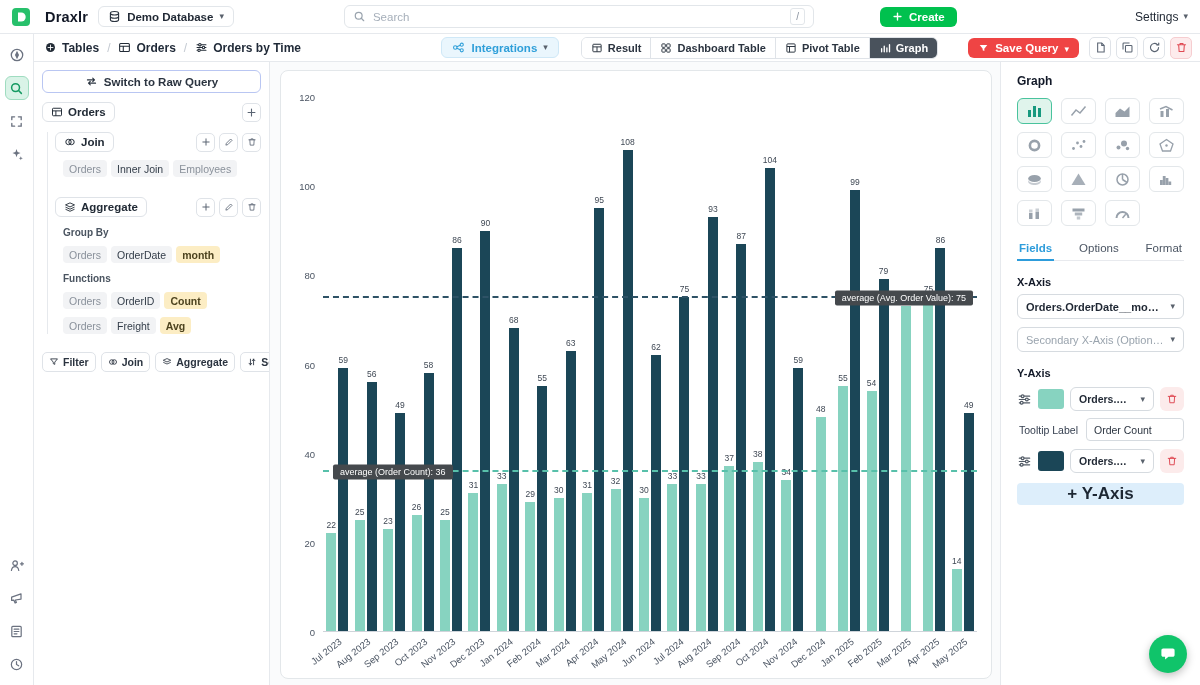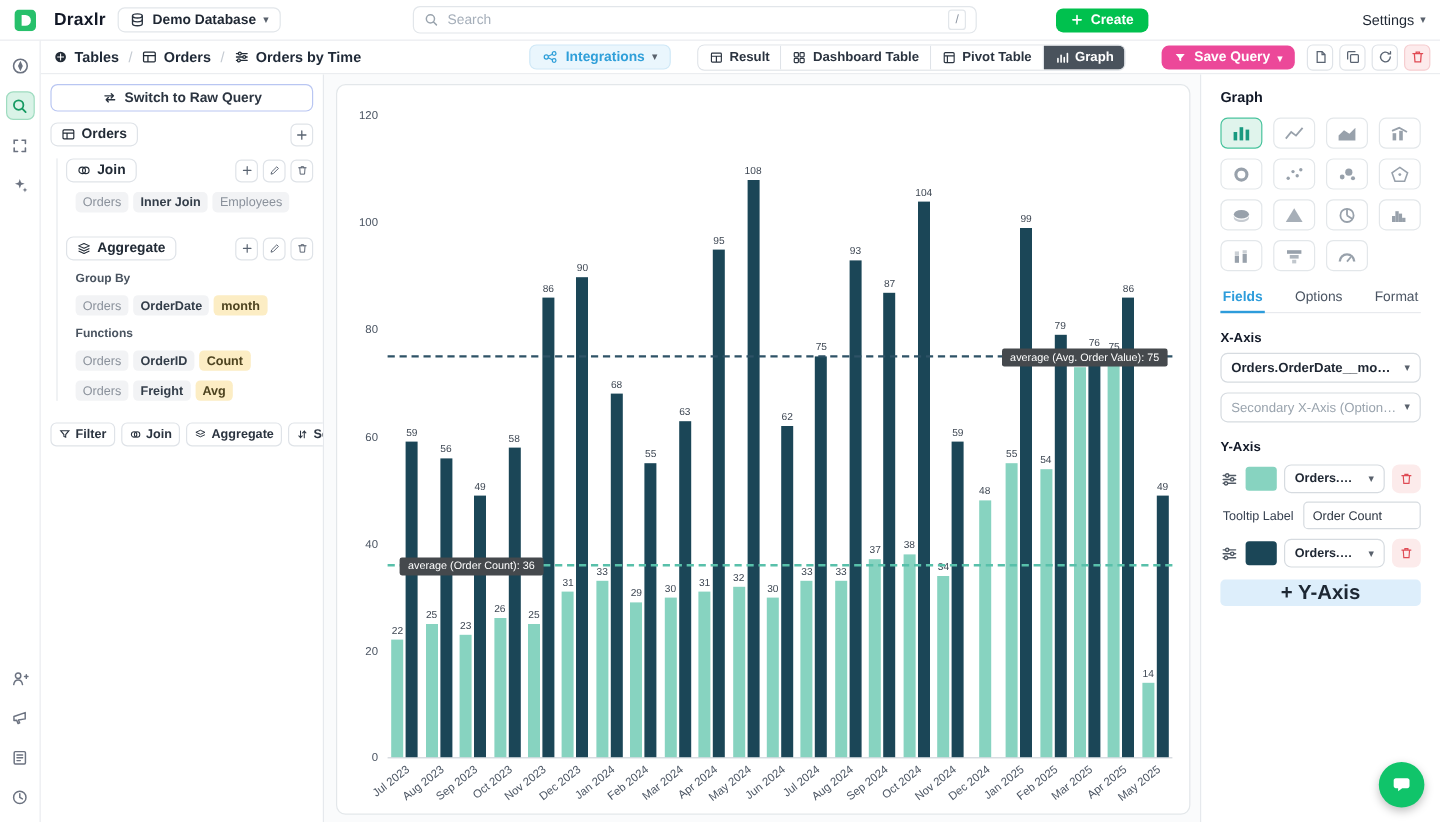--- a/index.html
+++ b/index.html
@@ -34,40 +34,40 @@
 .row2{height:28px;flex:0 0 28px;display:flex;align-items:center;border-bottom:1px solid #e6e9ed;background:#fff;padding:0 8px 0 10px}
 .breadcrumbs{display:flex;align-items:center;gap:8px;font-weight:bold;font-size:12px;color:#1f2937}
 .crumb{display:flex;align-items:center;gap:5px}
 .crumb-sep{color:#c3c9d1;font-weight:normal}
 .row2-right{margin-left:auto;display:flex;align-items:center}
 .integrations-btn{display:flex;align-items:center;gap:6px;background:#eaf6fd;border:1px solid #cfe8f7;color:#2f9fd9;font-weight:bold;font-size:11.5px;border-radius:6px;padding:3px 10px;margin-right:22px}
 .views{display:flex;border:1px solid #dfe3e8;border-radius:6px;overflow:hidden}
 .view-btn{display:flex;align-items:center;gap:5px;padding:4px 9px;font-size:11px;font-weight:bold;color:#2b3440;background:#fff;border-right:1px solid #dfe3e8}
 .view-btn:last-child{border-right:none}
 .view-btn.active{background:#49525c;color:#fff}
-.save-btn{display:flex;align-items:flex-end;gap:6px;background:#ec4899;color:#fff;border-radius:6px;padding:4px 10px;font-weight:bold;font-size:11.5px;margin-left:30px}
+.save-btn{display:flex;align-items:flex-end;gap:6px;background:#ef4444;color:#fff;border-radius:6px;padding:4px 10px;font-weight:bold;font-size:11.5px;margin-left:30px}
 .tool-btns{display:flex;gap:5px;margin-left:10px}
 .tool-btn{width:22px;height:22px;border:1px solid #dfe3e8;border-radius:5px;display:flex;align-items:center;justify-content:center;color:#5a6472;background:#fff}
 .tool-btn.danger{background:#fdebec;border-color:#f6cdd0;color:#e04a53}
 
 
 .body{flex:1;display:flex;min-height:0}
 
 
 .builder{width:236px;flex:0 0 236px;border-right:1px solid #e6e9ed;padding:8px;background:#fff;overflow:hidden}
 .switch-btn{width:100%;height:23px;border:1px solid #b9c6f2;border-radius:6px;display:flex;align-items:center;justify-content:center;gap:6px;font-weight:bold;font-size:11.5px;color:#2b3440;background:#fff}
 .orders-row{display:flex;align-items:center;justify-content:space-between;margin-top:9px}
 .chip-btn{display:inline-flex;align-items:center;gap:5px;border:1px solid #dfe3e8;border-radius:6px;padding:3px 8px;font-size:11.5px;font-weight:bold;background:#fff;color:#222b36}
 .sq-btn{width:19px;height:19px;border:1px solid #dfe3e8;border-radius:5px;display:flex;align-items:center;justify-content:center;color:#5a6472;background:#fff}
 .tree{margin-left:5px;padding-left:7px;border-left:1px solid #e6e9ed;margin-top:10px}
 .section-head{display:flex;align-items:center;justify-content:space-between;margin-top:10px}
 .section-head .btns{display:flex;gap:4px}
 .mini-chips{display:flex;gap:4px;margin:8px 0 0 8px;flex-wrap:wrap}
 .chip{background:#f2f3f5;color:#8a919b;border-radius:4px;padding:2.5px 6px;font-size:10.5px;white-space:nowrap}
-.chip.strong{color:#333d49;font-weight:bold}
+.chip.strong{color:#333d49;font-weight:normal}
 .chip.accent{background:#fcedc4;color:#4d431f;font-weight:bold}
 .sub-label{font-size:10px;font-weight:bold;color:#4a5460;margin:10px 0 0 8px}
 .actions{display:flex;gap:5px;margin-top:18px}
 .action-btn{display:inline-flex;align-items:center;gap:4px;border:1px solid #dfe3e8;border-radius:5px;padding:3px 6px;font-size:10.5px;font-weight:bold;background:#fff;color:#2b3440}
 
 
 .chartcol{flex:1;background:#fafbfc;position:relative;min-width:0}
 .card{position:absolute;top:8px;left:10px;right:8px;bottom:6px;background:#fff;border:1px solid #e3e7ea;border-radius:8px;overflow:hidden}
 .plot{position:absolute;top:26px;left:42px;right:14px;bottom:46px}
 .bars{position:absolute;inset:0;display:flex;align-items:flex-end;border-bottom:1px solid #cfd4da}
@@ -655,23 +655,20 @@
                       <span class="bar-label">54</span>
                     </div>
                     <div class="bar" style="height: 65.8333%; background: rgb(27, 70, 87);">
                       <span class="bar-label">79</span>
                     </div>
                   </div>
                   <div class="bar-group">
                     <div class="bar" style="height: 60.8333%; background: rgb(135, 211, 192);">
                       <span class="bar-label">73</span>
                     </div>
-                    <div class="bar" style="height: 63.3333%; background: rgb(27, 70, 87);">
-                      <span class="bar-label">76</span>
-                    </div>
                   </div>
                   <div class="bar-group">
                     <div class="bar" style="height: 62.5%; background: rgb(135, 211, 192);">
                       <span class="bar-label">75</span>
                     </div>
                     <div class="bar" style="height: 71.6667%; background: rgb(27, 70, 87);">
                       <span class="bar-label">86</span>
                     </div>
                   </div>
                   <div class="bar-group">

